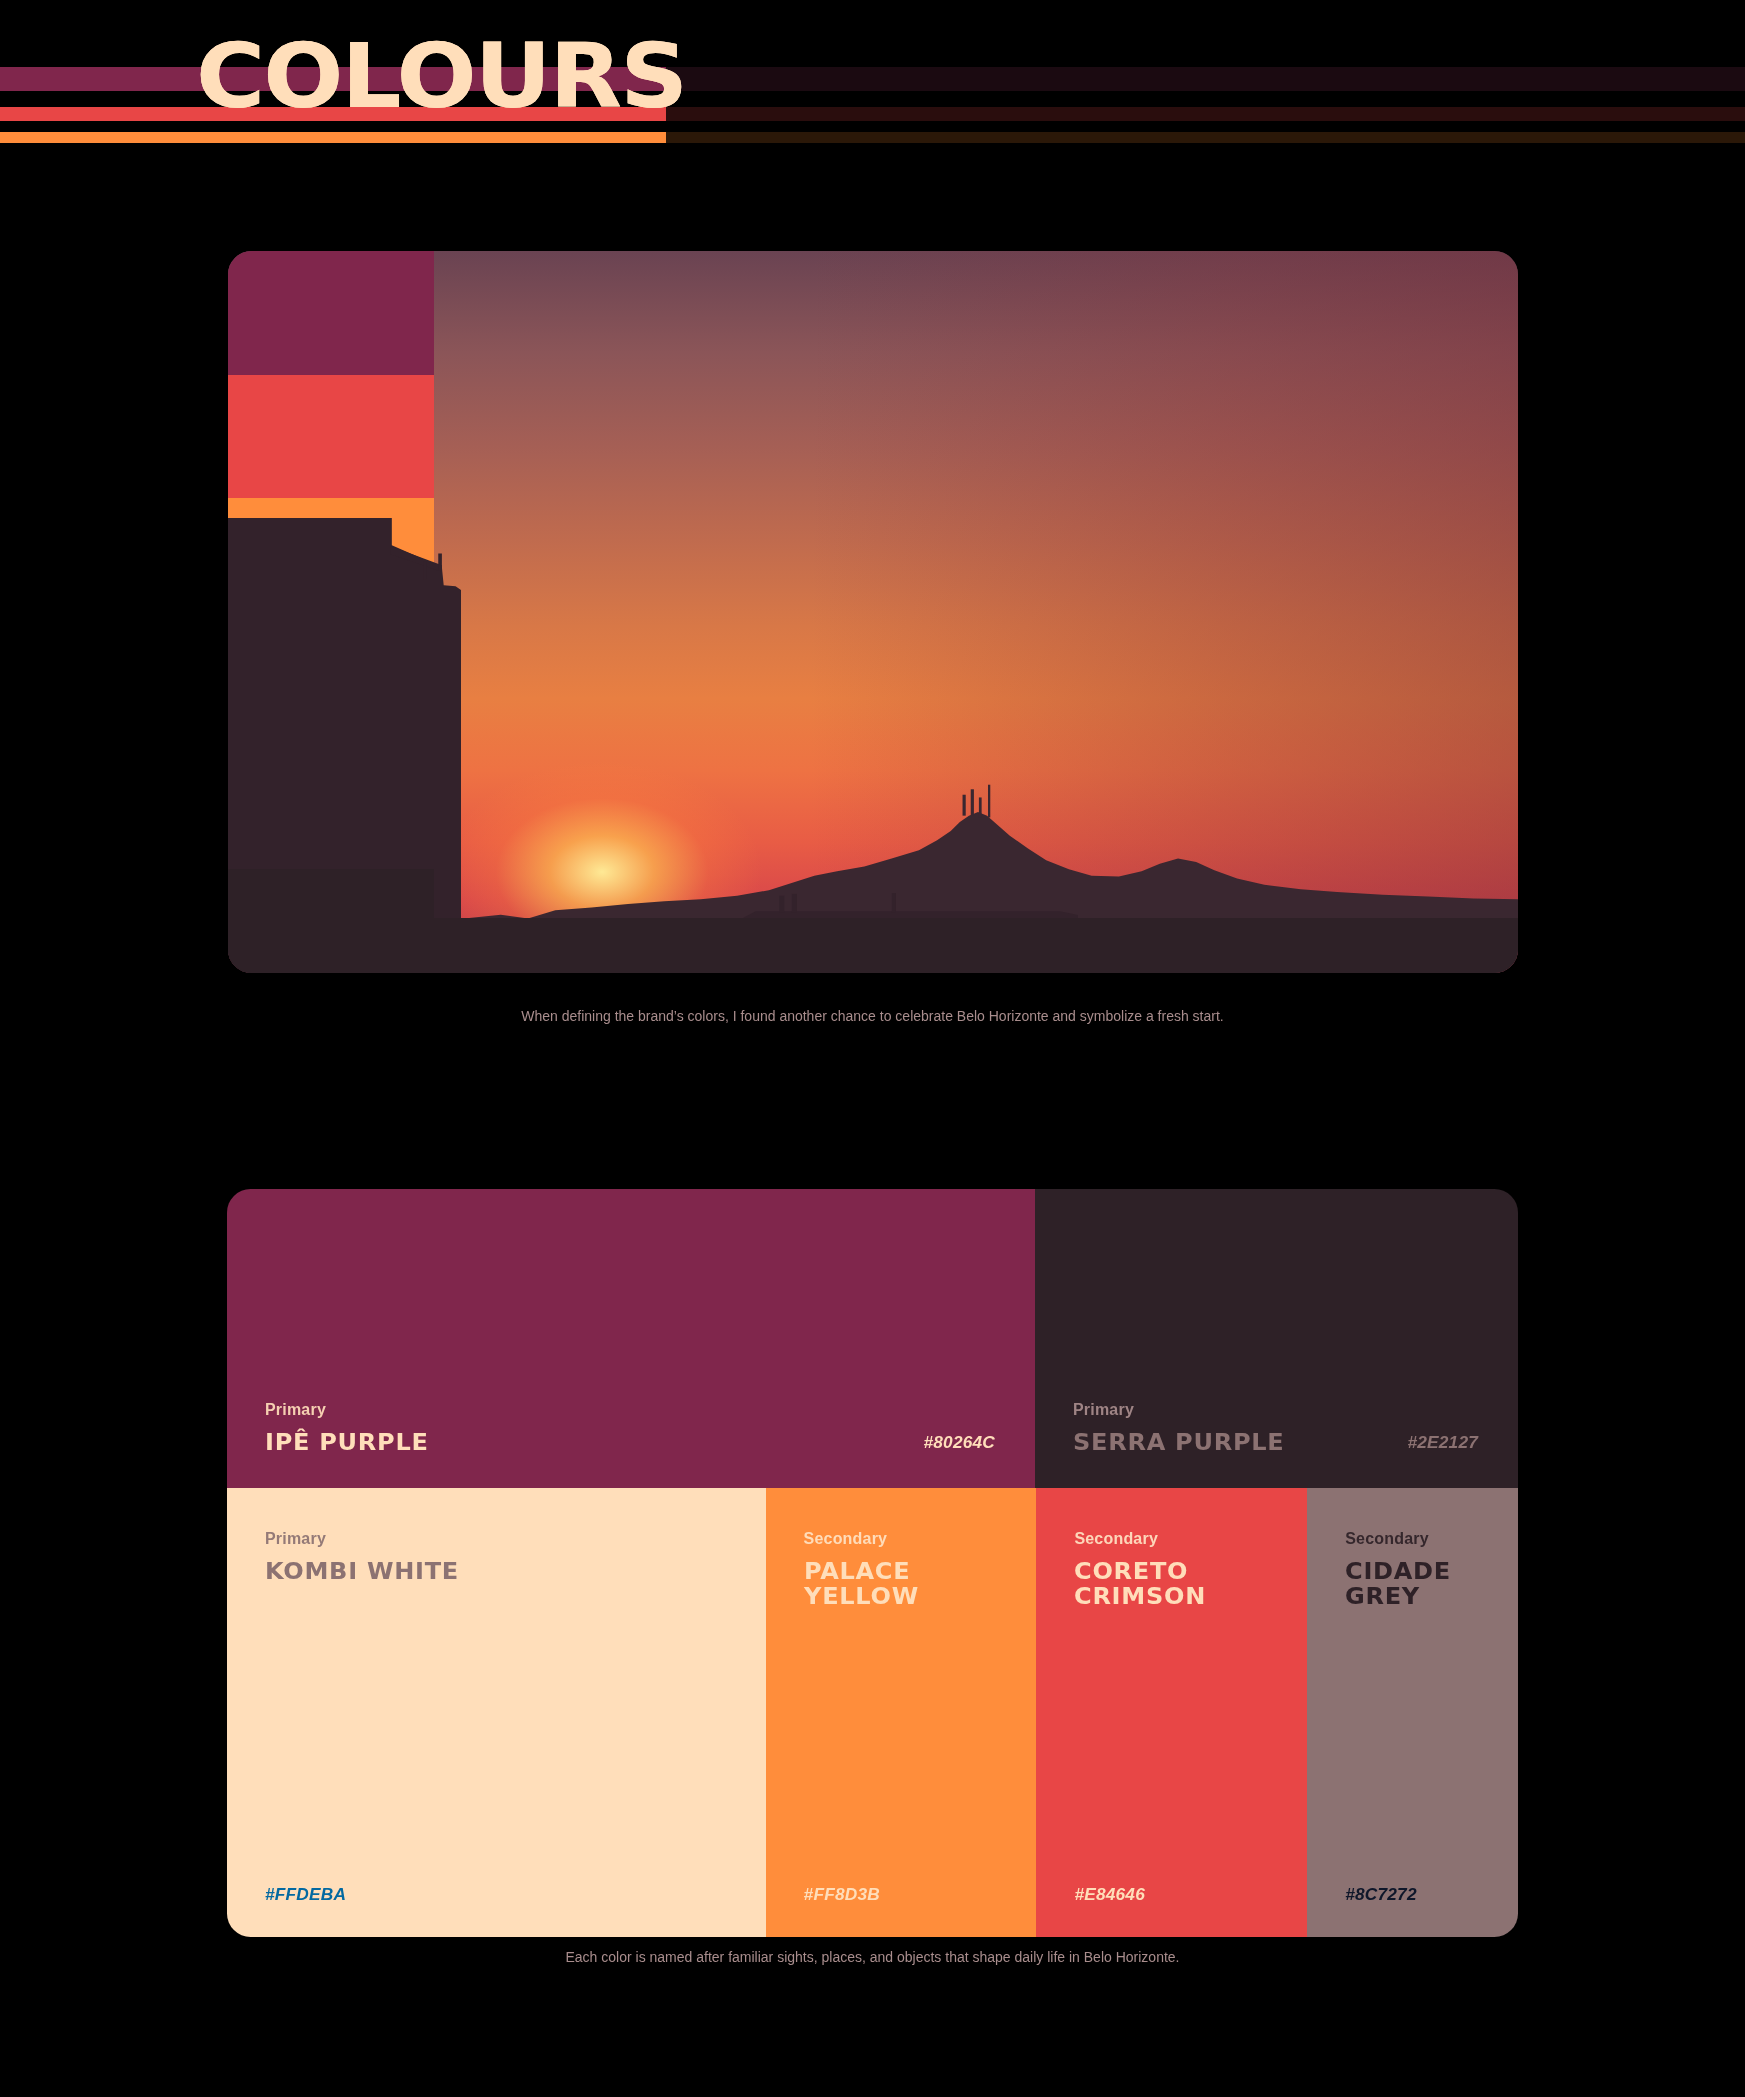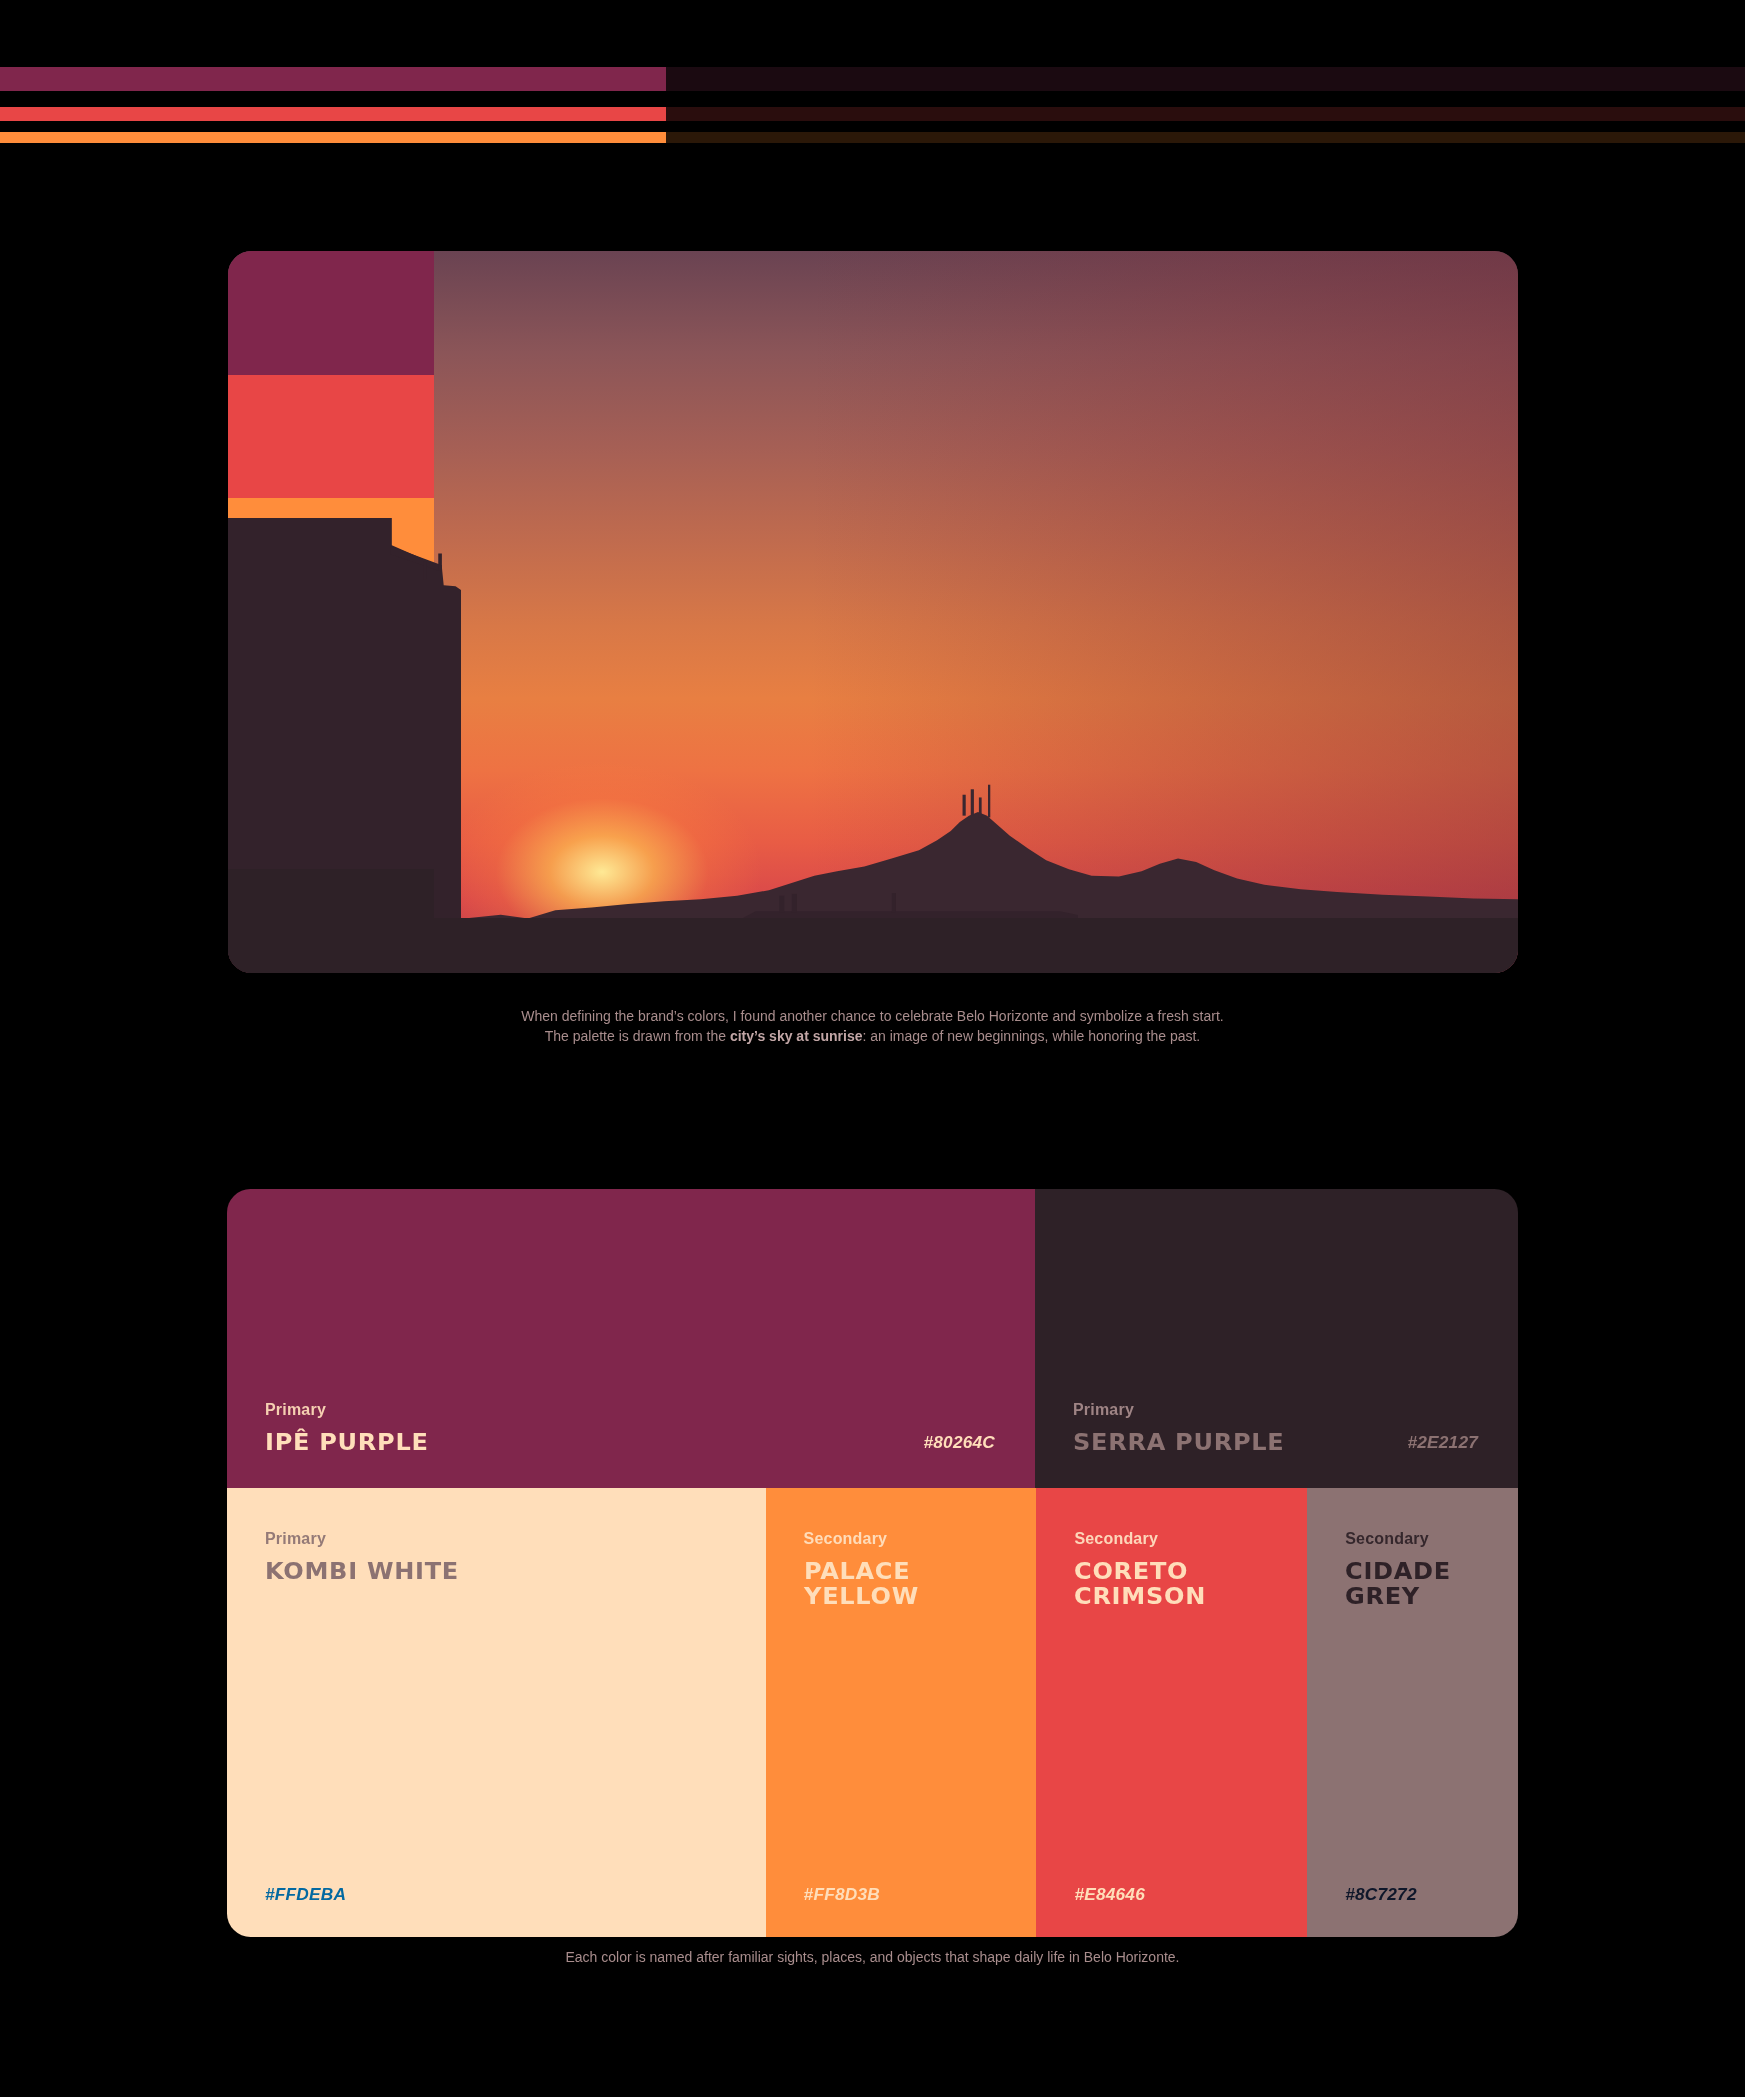--- a/index.html
+++ b/index.html
@@ -162,20 +162,23 @@
       </div>
       <div class="stripe" style="top: 107px; height: 13.6px;">
         <div class="tail" style="width: 1080px; background: rgb(42, 13, 13);"></div>
         <div class="lead" style="width: 666px; background: rgb(232, 70, 70);"></div>
       </div>
       <div class="stripe" style="top: 132px; height: 11px;">
         <div class="tail" style="width: 1080px; background: rgb(43, 24, 8);"></div>
         <div class="lead" style="width: 666px; background: rgb(255, 141, 59);"></div>
       </div>
     </div>
+  <div class="title-wrap">
+    <div class="title">COLOURS</div>
+  </div>
 </div>
 
 <div class="photo-card">
   <div class="photo-inner">
     <div class="sky"></div>
     <div class="sky-right"></div>
 
     <svg class="sil hills" viewBox="0 0 2838 420" preserveAspectRatio="none">
       <path fill="#3A2730" d="
         M0,420 L0,360
@@ -232,21 +235,20 @@
         <div style="background: rgb(255, 222, 186); flex: 1 1 0%;"></div>
         <div style="background: rgb(140, 114, 114); flex: 1 1 0%;"></div>
       </div>
     <div class="strip-under"></div>
     <div class="photo-bottom-fill"></div>
   </div>
 </div>
 
 <div class="caption caption-1">
   <div>When defining the brand’s colors, I found another chance to celebrate Belo Horizonte and symbolize a fresh start.</div>
-  <div><span>The palette is drawn from the </span><b>city’s sky at sunrise</b><span>: an image of new beginnings, while honoring the past.</span></div>
 </div>
 
 <div class="palette-card">
   <div class="pal-row pal-row-top" id="row-top">
       <div class="sw" style="width: 808px; background: rgb(128, 38, 76);">
         <div class="sw-labels top-labels">
           <div class="sw-cat" style="color: rgb(255, 222, 186);">Primary</div>
           <div class="sw-name" style="color: rgb(255, 222, 186);">IPÊ PURPLE</div>
         </div>
         <div class="sw-hex top-hex" style="color: rgb(255, 222, 186);">#80264C</div>

